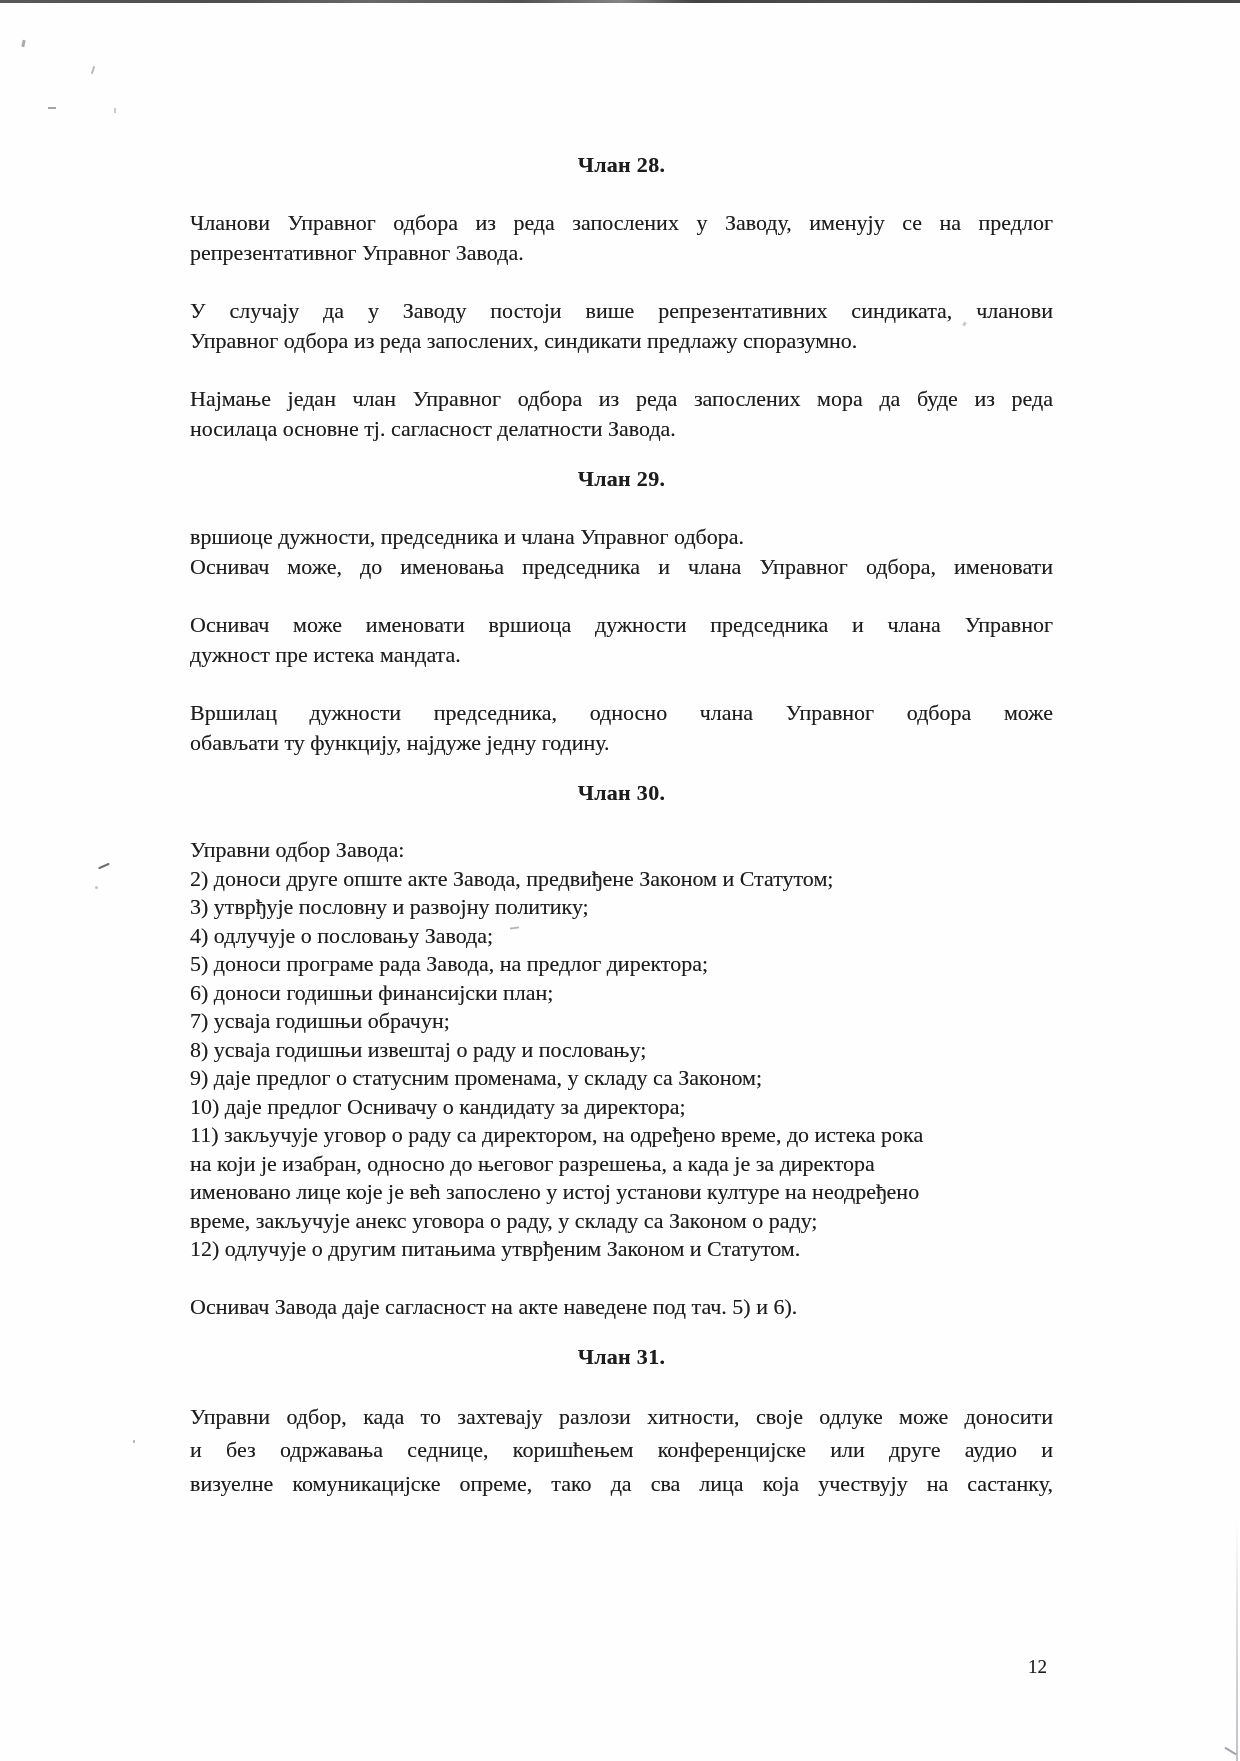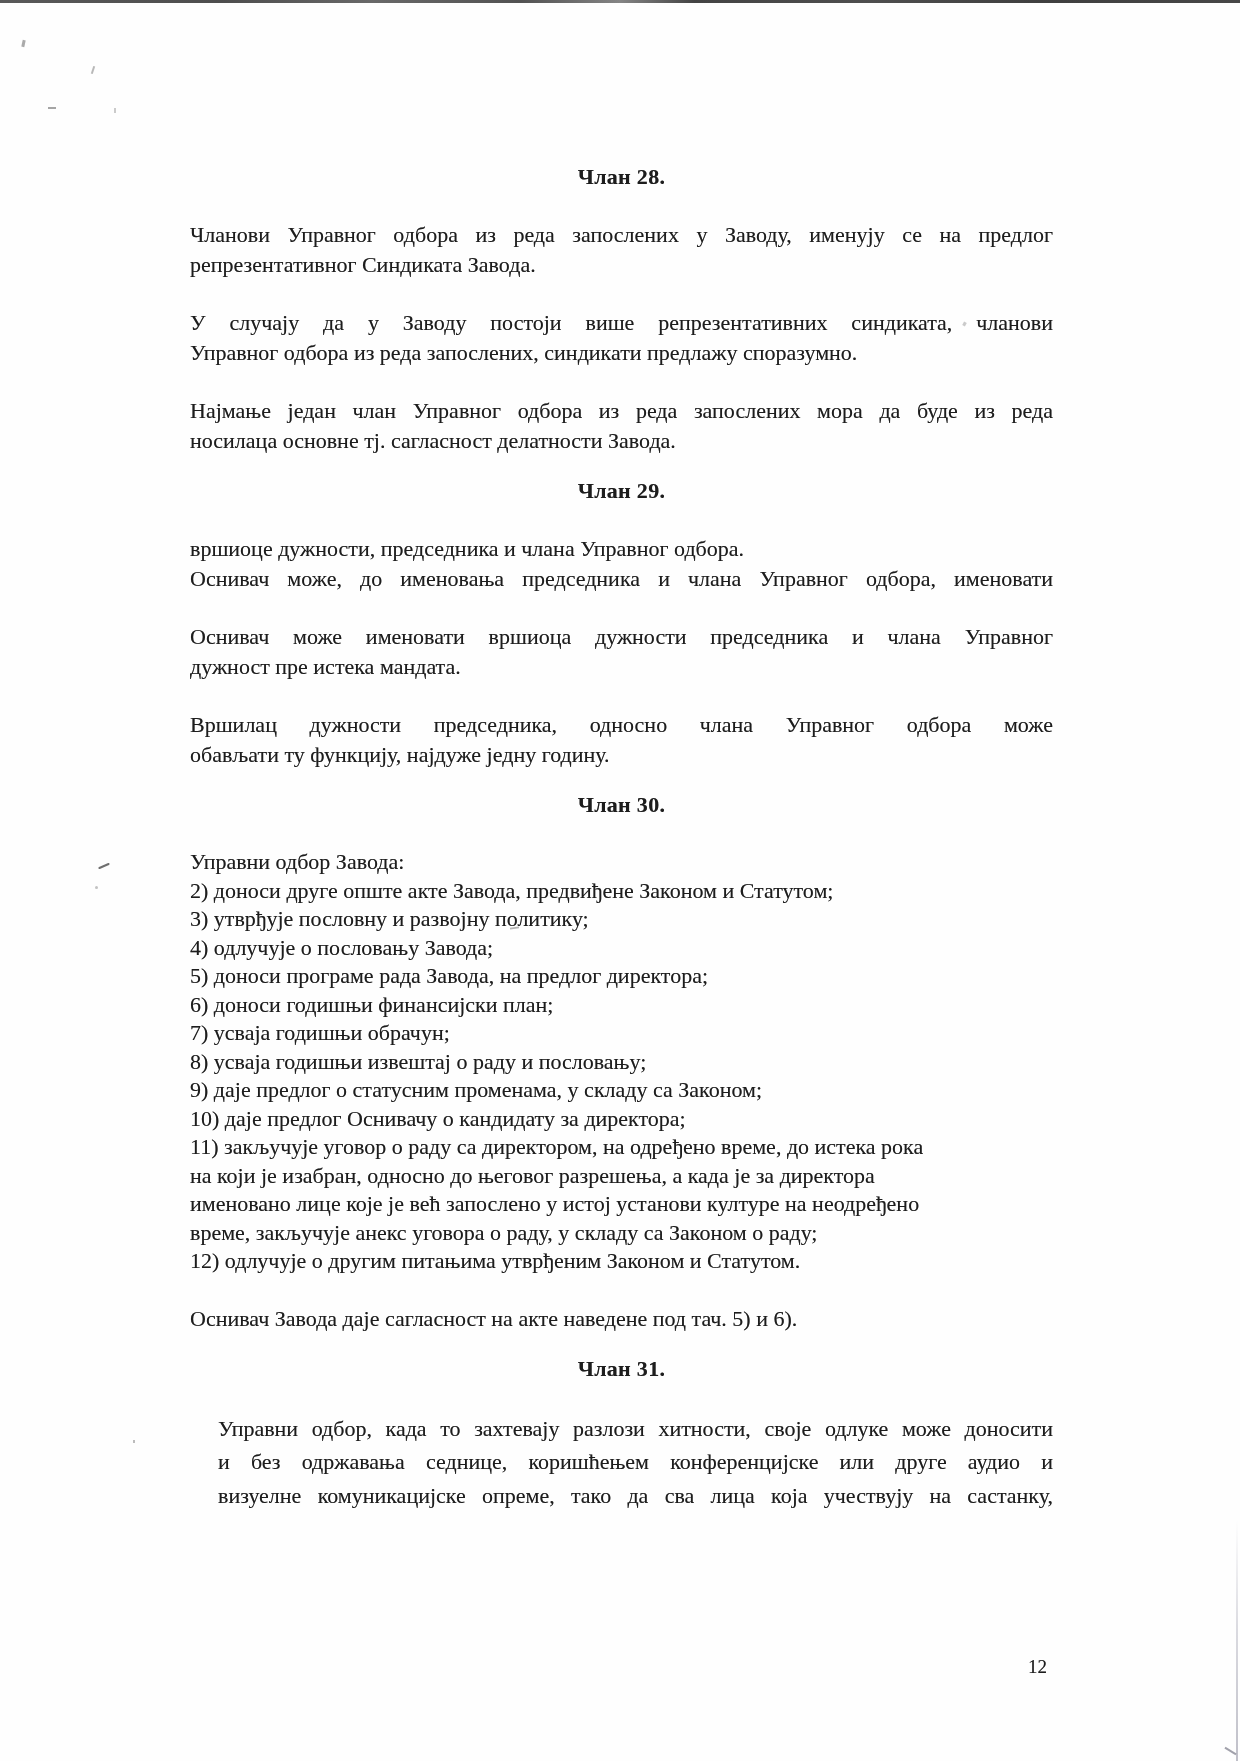--- a/index.html
+++ b/index.html
@@ -24,24 +24,24 @@
     font-size: 22px;
     text-shadow: 0 0 0.5px rgba(20,20,20,0.45);
   }
   .heading {
     margin-top: 20px;
     text-align: center;
     font-weight: bold;
     line-height: 30px;
     letter-spacing: 0.3px;
   }
-  .heading.first { margin-top: 12px; }
+  .heading.first { margin-top: 0; }
   .para { margin-top: 28px; line-height: 30px; }
   .para.list { line-height: 28.5px; }
-  .para.wide { line-height: 33.5px; margin-left: 28px; }
+  .para.wide { line-height: 33.5px; }
   .line {
     text-align: justify;
     text-align-last: justify;
   }
   .line-left {
     text-align: left;
     text-align-last: left;
   }
   .page-number {
     position: absolute;
@@ -92,21 +92,21 @@
   <div class="artifact speck-h"></div>
   <div class="artifact edge-line"></div>
   <div class="artifact corner-mark"></div>
 
   <div class="content">
 
     <div class="heading first">Члан 28.</div>
 
     <div class="para">
       <div class="line">Чланови Управног одбора из реда запослених у Заводу, именују се на предлог</div>
-      <div class="line line-left">репрезентативног Синдиката Завода.</div>
+      <div class="line line-left">репрезентативног Управног Завода.</div>
     </div>
 
     <div class="para">
       <div class="line">У случају да у Заводу постоји више репрезентативних синдиката, чланови</div>
       <div class="line line-left">Управног одбора из реда запослених, синдикати предлажу споразумно.</div>
     </div>
 
     <div class="para">
       <div class="line">Најмање један члан Управног одбора из реда запослених мора да буде из реда</div>
       <div class="line line-left">носилаца основне тј. сагласност делатности Завода.</div>

